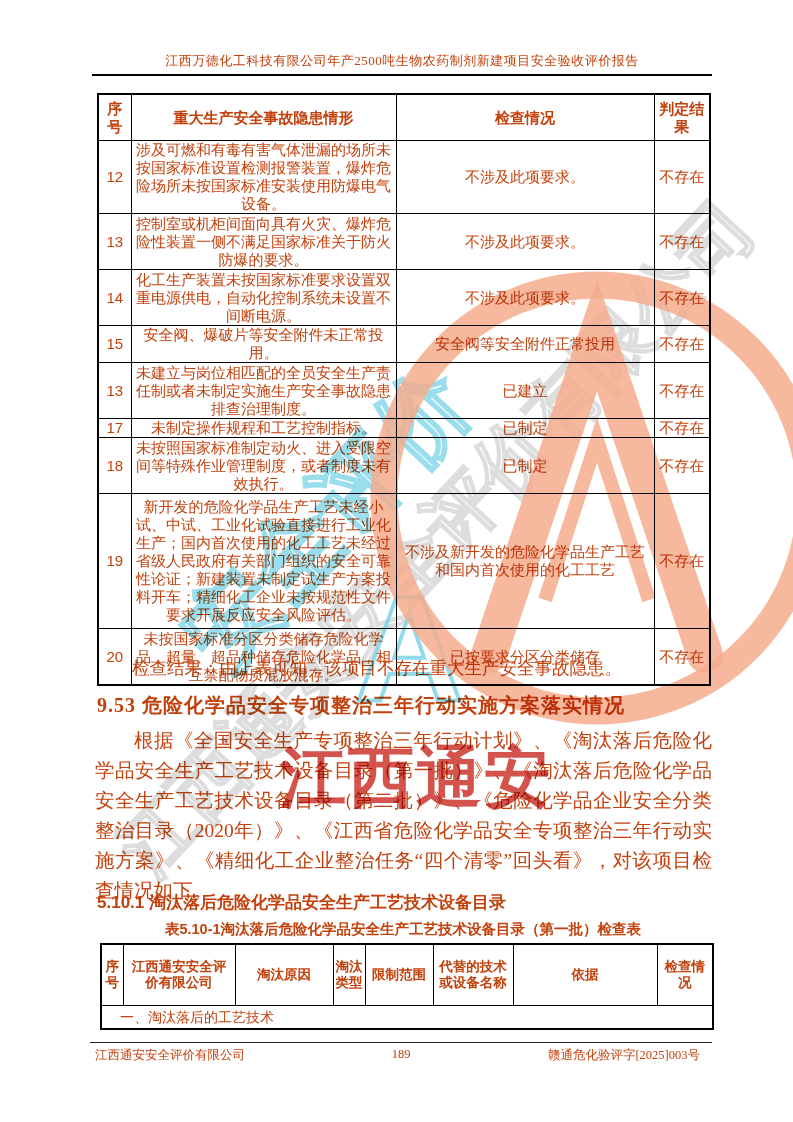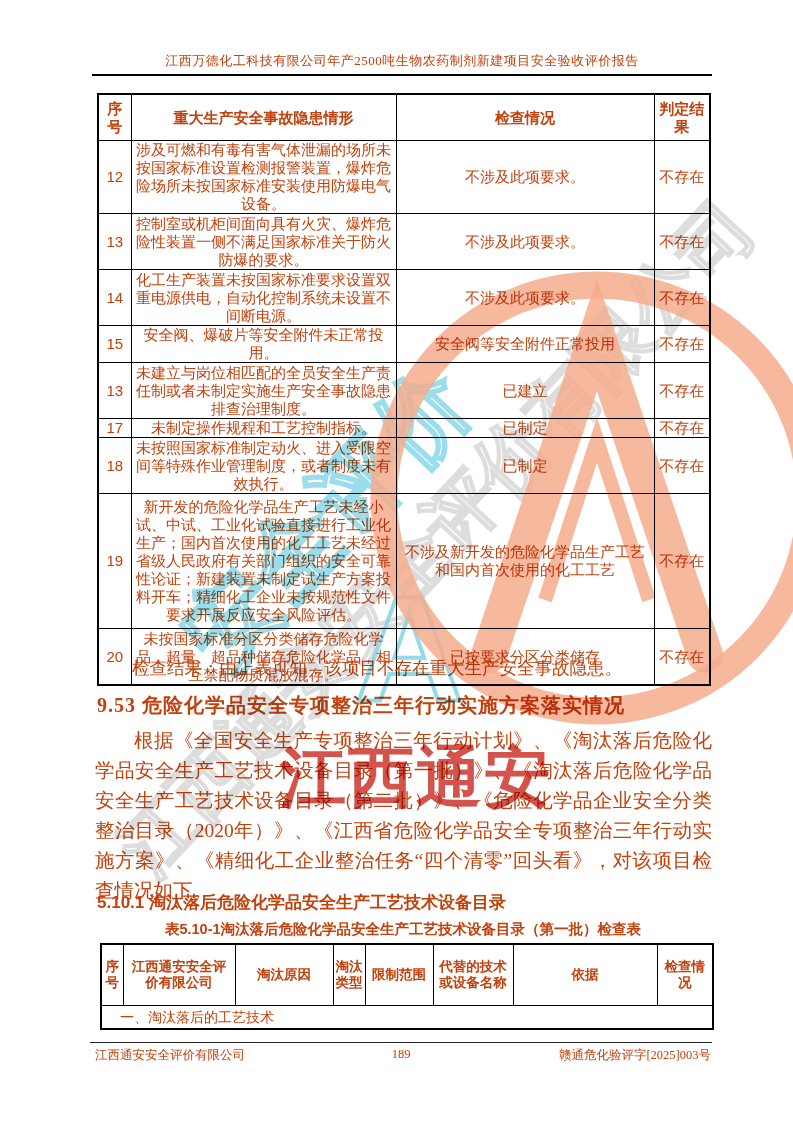--- a/index.html
+++ b/index.html
@@ -37,21 +37,21 @@
   .t2 th,.t2 td{border:1px solid #000;text-align:center;vertical-align:middle;
                 padding:0 2px;line-height:16px;overflow:hidden;}
   .t2 thead th{font-weight:bold;height:60px;}
   .t2 .section-row td{height:22px;text-align:left;padding-left:18px;font-size:14px;}
   
   .footer-rule{position:absolute;top:1042px;left:90px;width:622px;border-top:1.5px solid #222;z-index:2;}
   .footer{position:absolute;top:1047px;left:90px;width:622px;font-size:12.5px;z-index:2;}
   .footer .f-left{position:absolute;left:5px;}
   .footer .f-center{position:absolute;left:0;width:622px;text-align:center;
                     font-family:"Liberation Serif",serif;}
-  .footer .f-right{position:absolute;right:1px;}
+  .footer .f-right{position:absolute;right:12px;}
   
   .wm{position:absolute;inset:0;z-index:3;pointer-events:none;mix-blend-mode:multiply;}
 </style>
 </head>
 <body>
 
 <div class="page">
 
   <div class="doc-header">江西万德化工科技有限公司年产2500吨生物农药制剂新建项目安全验收评价报告</div>
   <div class="doc-header-rule"></div>

